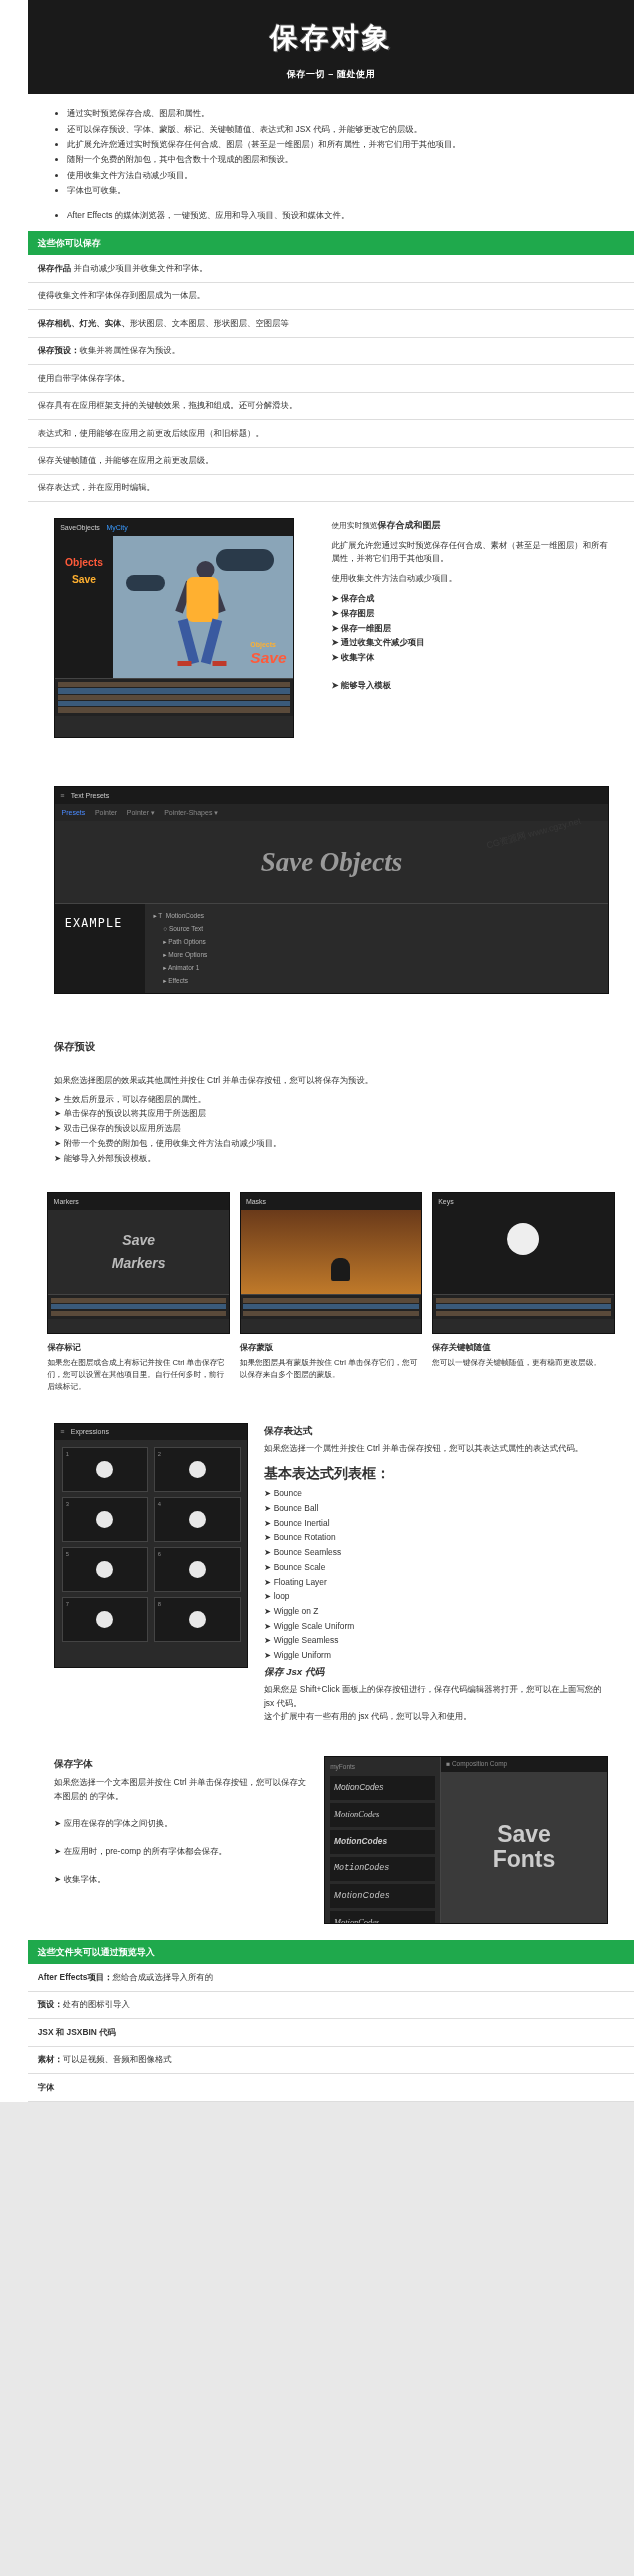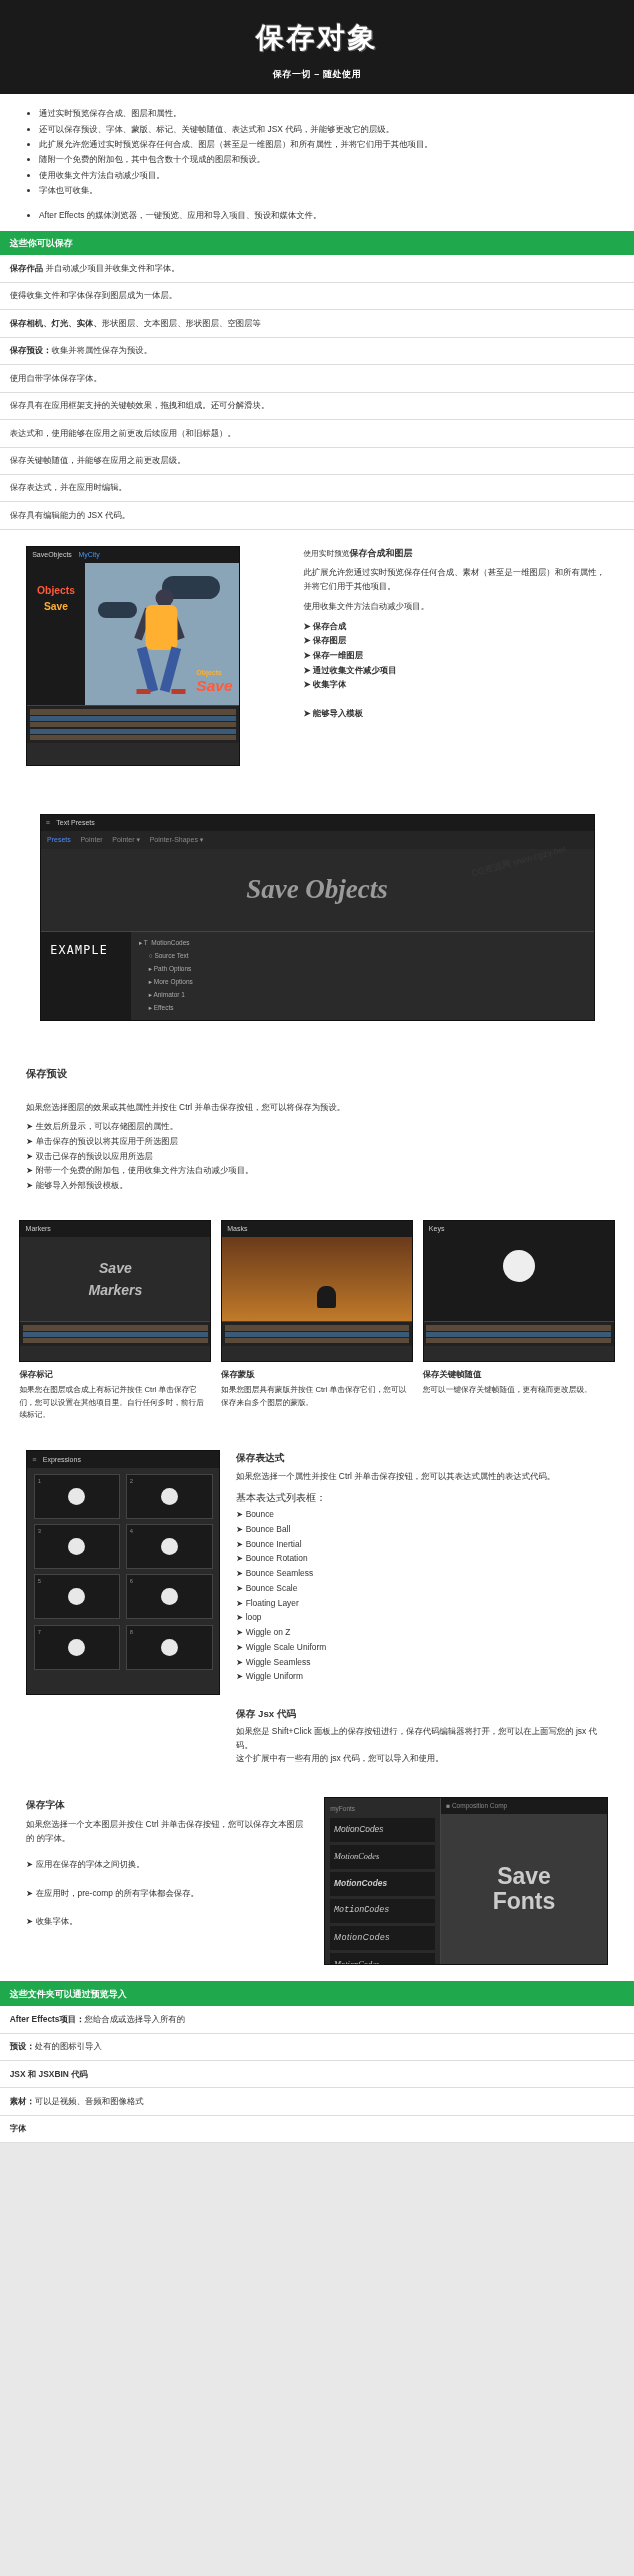--- a/index.html
+++ b/index.html
@@ -7,20 +7,21 @@
     font-family: "Microsoft YaHei", Arial, sans-serif;
     background: #e8e8e8;
     color: #333;
     font-size: 7.7px;
     line-height: 1.6;
   }
   .page {
     width: 634px;
     margin: 0 auto;
     background: #fff;
+    padding-left: 28px;
   }
   
   .hero {
     background: #1a1a1a;
     color: #fff;
     text-align: center;
     padding: 16px 0 13px;
   }
   .hero h1 {
     font-size: 28px;
@@ -91,21 +92,21 @@
     background: #222;
     border-top: 0.6px solid #444;
     padding: 2.6px;
     font-size: 5.8px;
     color: #888;
   }
   .timeline .row { display:flex; gap:2.6px; padding:0.6px 0; }
   .timeline .bar { height:5.2px; flex:1; background:#5a4a3a; }
   .timeline .bar2 { background:#3a5a7a; }
   
-  .illus1 { width: 214px; height: 220px; }
+  .illus1 { width: 240px; height: 220px; }
   .illus1 .canvas {
     background: #4a5a6a;
     height: 142px;
     position: relative;
     display: flex;
   }
   .illus1 .left-strip {
     width: 58px; background: #1a1a1a; color: #ffb030;
     font-weight: bold; font-size: 10.3px; padding: 19.4px 5.2px; text-align: center;
   }
@@ -182,21 +183,21 @@
   .expr-shot { width:194px; height:245px; }
   .expr-grid { display:grid; grid-template-columns:1fr 1fr; gap:5.2px; padding:6.5px; }
   .expr-cell {
     background:#1a1a1a; height:45px; border:0.6px solid #444;
     display:flex; align-items:center; justify-content:center; position:relative;
   }
   .expr-cell .dot { width:17px; height:17px; background:#e8e8e8; border-radius:50%; }
   .expr-cell .num { position:absolute; top:1.9px; left:3.2px; font-size:5.8px; color:#888; }
   .expr-text { flex:1; font-size:8.4px; }
   .expr-text h3 { font-size:9.7px; font-weight:bold; margin-bottom:3.9px; }
-  .expr-text h4 { font-size:10px; font-weight:normal; margin:6.5px 0 2.6px; }
+  .expr-text h4 { font-size:14px; font-weight:bold; margin:6.5px 0 2.6px; }
   
   .fonts-section { display:flex; gap:16px; padding:16px 26px; align-items:flex-start; }
   .fonts-text { flex:1; font-size:8.4px; }
   .fonts-shot { width:284px; height:168px; display:flex; }
   .fonts-list {
     width:116px; background:#2a2a2a; padding:5.2px; border-right:0.6px solid #444;
   }
   .fonts-list .font-item {
     background:#1a1a1a; margin-bottom:3.2px; padding:5.2px 3.9px;
     font-size:8.4px; color:#ccc; font-style:italic;
@@ -255,23 +256,20 @@
           <td><span>保存具有在应用框架支持的关键帧效果，拖拽和组成。还可分解滑块。</span></td>
         </tr>
     <tr>
           <td><span>表达式和，使用能够在应用之前更改后续应用（和旧标题）。</span></td>
         </tr>
     <tr>
           <td><span>保存关键帧随值，并能够在应用之前更改层级。</span></td>
         </tr>
     <tr>
           <td><span>保存表达式，并在应用时编辑。</span></td>
-        </tr>
-    <tr>
-          <td><span>保存具有编辑能力的 JSX 代码。</span></td>
         </tr>
   </tbody>
     </table>
 
   <div class="section two-col">
     <div class="col-l">
       <div class="shot illus1">
         <div class="shot-header">
           <span class="tab">SaveObjects</span>
           <span class="tab active">MyCity</span>
@@ -509,21 +507,21 @@
         <li>Bounce Rotation</li>
         <li>Bounce Seamless</li>
         <li>Bounce Scale</li>
         <li>Floating Layer</li>
         <li>loop</li>
         <li>Wiggle on Z</li>
         <li>Wiggle Scale Uniform</li>
         <li>Wiggle Seamless</li>
         <li>Wiggle Uniform</li>
       </ul>
-      <h3 style="margin-top:22px;">保存 Jsx 代码</h3>
+      <h3 style="margin-top:1px;font-style:italic;">保存 Jsx 代码</h3>
       <p>如果您是 Shift+Click 面板上的保存按钮进行，保存代码编辑器将打开，您可以在上面写您的 jsx 代码。</p>
       <p>这个扩展中有一些有用的 jsx 代码，您可以导入和使用。</p>
     </div>
   </div>
 
   <div class="fonts-section">
     <div class="fonts-text">
       <h3 style="font-size:9.7px; font-weight:bold; margin-bottom:5.2px;">保存字体</h3>
       <p>如果您选择一个文本图层并按住 Ctrl 并单击保存按钮，您可以保存文本图层的 的字体。</p><br>
       <ul class="arrow-list2">

